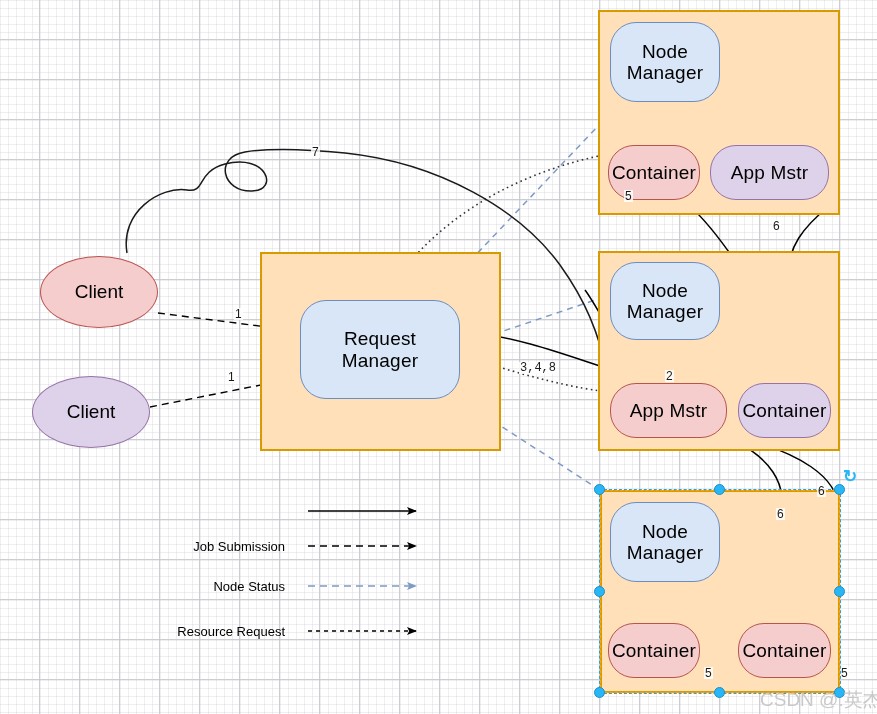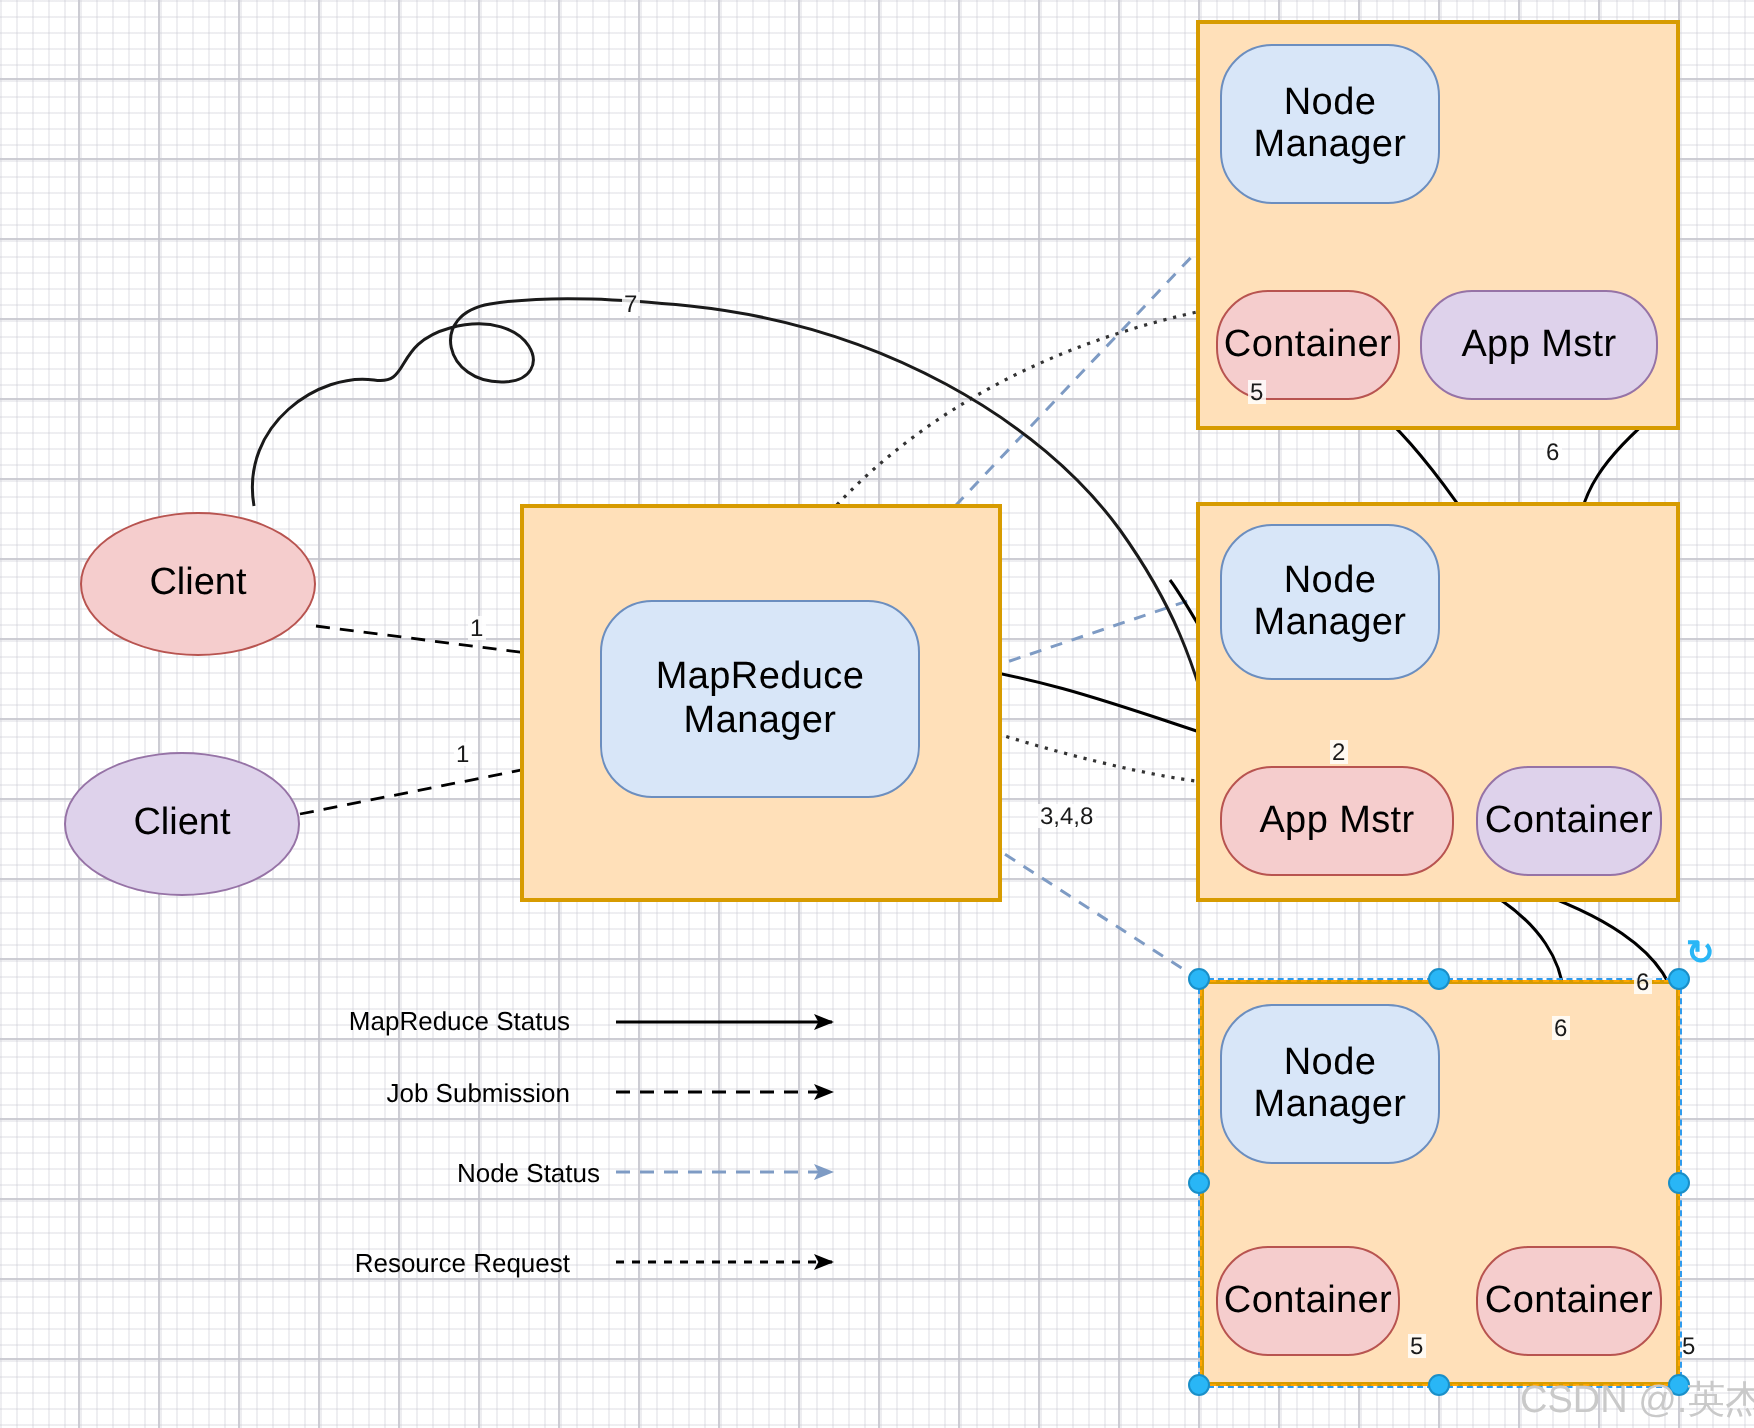--- a/index.html
+++ b/index.html
@@ -240,21 +240,21 @@
 
   <div class="ellipse ellipse-red" style="left:40px; top:256px; width:118px; height:72px;">
     <span>Client</span>
   </div>
   <div class="ellipse ellipse-purple" style="left:32px; top:376px; width:118px; height:72px;">
     <span>Client</span>
   </div>
 
   <div class="rmgroup" style="left:260px; top:252px; width:241px; height:199px;"></div>
   <div class="box box-blue" style="left:300px; top:300px; width:160px; height:99px; flex-direction:column;">
-    <span>MapReduce</span>
+    <span>Request</span>
     <span>Manager</span>
   </div>
 
   <div class="nodegroup" style="left:598px; top:10px; width:242px; height:205px;"></div>
   <div class="box box-blue" style="left:610px; top:22px; width:110px; height:80px; flex-direction:column;">
     <span>Node</span>
     <span>Manager</span>
   </div>
   <div class="box box-red" style="left:608px; top:145px; width:92px; height:55px;">
     <span>Container</span>
@@ -298,26 +298,25 @@
   <div class="handle" style="left:594px; top:586px;"></div>
   <div class="handle" style="left:834px; top:586px;"></div>
   <div class="handle" style="left:594px; top:687px;"></div>
   <div class="handle" style="left:714px; top:687px;"></div>
   <div class="handle" style="left:834px; top:687px;"></div>
   <div class="rotate-handle" style="left:843px; top:468px;">↻</div>
 
   <div class="edge-label" style="left:234px; top:308px;">1</div>
   <div class="edge-label" style="left:227px; top:371px;">1</div>
   <div class="edge-label" style="left:665px; top:370px;">2</div>
-  <div class="edge-label" style="left:519px; top:402px;">3,4,8</div>
+  <div class="edge-label" style="left:519px; top:362px;font-family:Liberation Mono, monospace;">3,4,8</div>
   <div class="edge-label" style="left:772px; top:220px;">6</div>
   <div class="edge-label" style="left:817px; top:485px;">6</div>
   <div class="edge-label" style="left:776px; top:508px;">6</div>
   <div class="edge-label" style="left:311px; top:146px;">7</div>
 
-  <div class="legend-label" style="left:100px; top:503px; width:185px;">MapReduce Status</div>
   <div class="legend-label" style="left:100px; top:539px; width:185px;text-align:right;">Job Submission</div>
-  <div class="legend-label" style="left:115px; top:579px; width:185px;">Node Status</div>
+  <div class="legend-label" style="left:100px; top:579px; width:185px;">Node Status</div>
   <div class="legend-label" style="left:100px; top:624px; width:185px;">Resource Request</div>
 
   <div class="watermark" style="left:760px; top:687px;">CSDN @.英杰</div>
 
 </div>
 
 </body></html>

